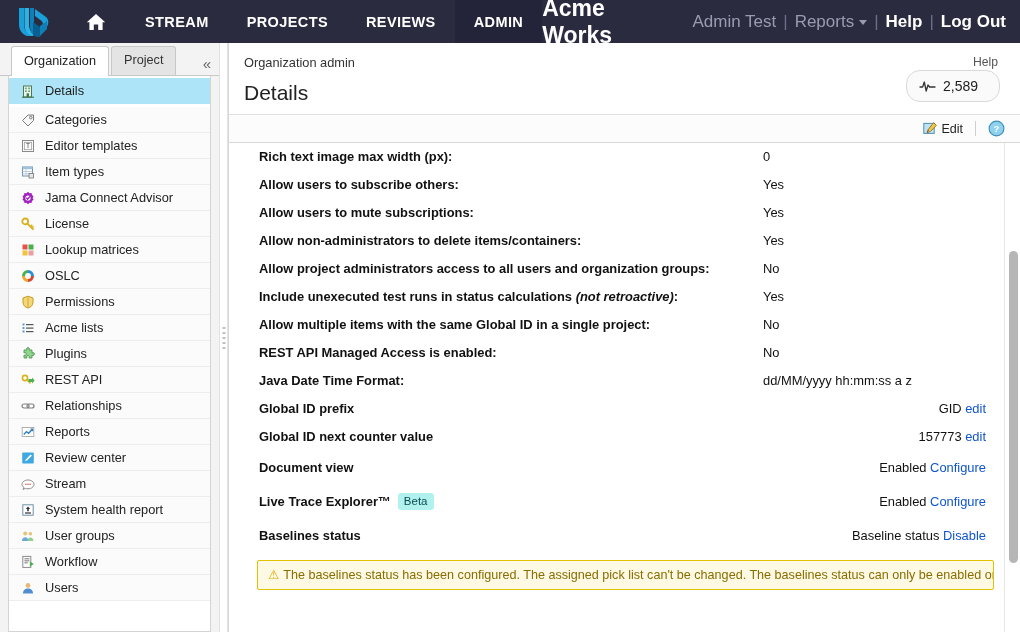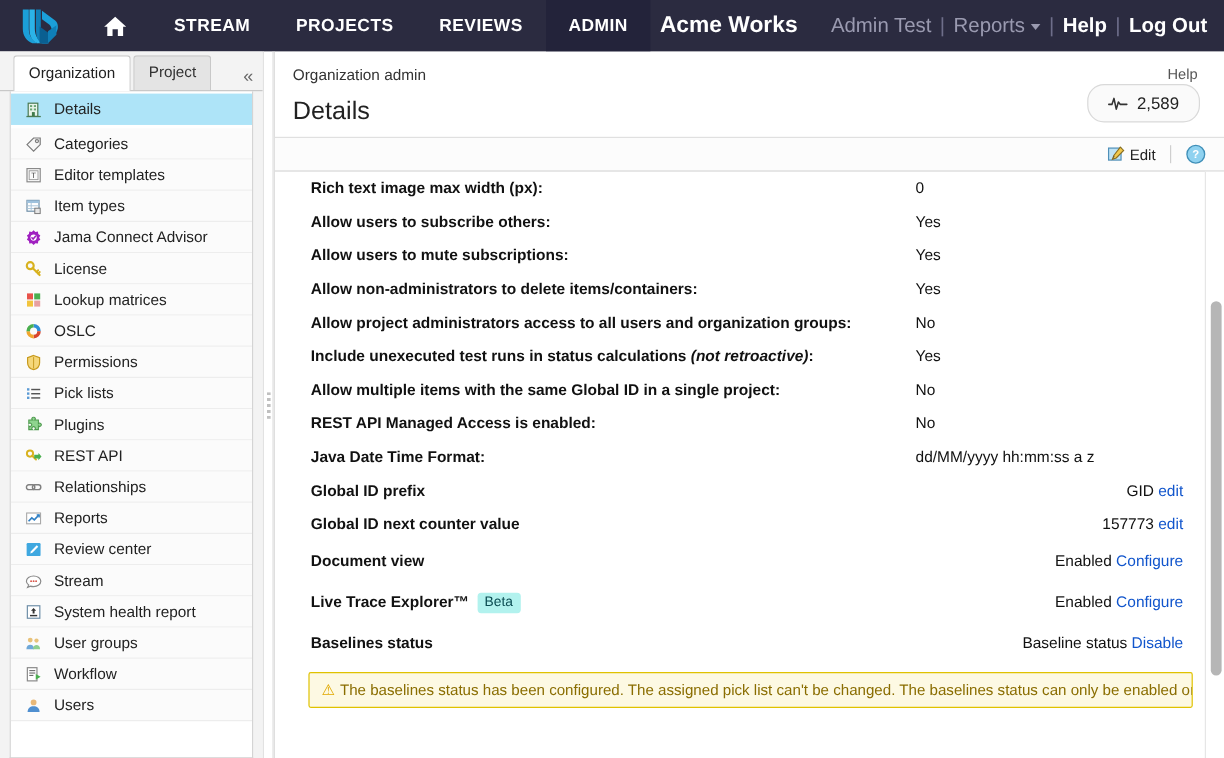--- a/index.html
+++ b/index.html
@@ -45,21 +45,21 @@
     letter-spacing: 0.4px;
     color: #ffffff;
     cursor: pointer;
     flex: 0 0 auto;
   }
   .nav-item.active { background: #23233a; }
 
   .brand {
     flex: 1 1 auto;
     display: flex; align-items: center; justify-content: center;
-    font-size: 19px;
+    font-size: 23px;
     font-weight: bold;
     color: #ffffff;
     padding-right: 20px;
   }
 
   .user-area {
     display: flex; align-items: center;
     padding-right: 14px;
     font-size: 17px;
     gap: 0px;
@@ -225,21 +225,21 @@
     position: absolute;
     right: 20px;
     top: 27px;
     height: 32px;
     min-width: 94px;
     border: 1px solid #d9d9d9;
     border-radius: 14px;
     background: #fafafa;
     display: flex;
     align-items: center;
-    justify-content: center;
+    justify-content: flex-start;
     gap: 7px;
     font-size: 14px;
     color: #222;
     padding: 0 12px;
     cursor: pointer;
   }
 
   .toolbar {
     margin-top: 9px;
     height: 29px;
@@ -532,21 +532,21 @@
         <span class="nav-ico">
           <svg width="14" height="14" viewBox="0 0 14 14">
             <rect x="1.5" y="2.5" width="2" height="2" fill="#5b9bd5"></rect>
             <rect x="1.5" y="6" width="2" height="2" fill="#5b9bd5"></rect>
             <rect x="1.5" y="9.5" width="2" height="2" fill="#5b9bd5"></rect>
             <rect x="5" y="3" width="7.5" height="1.2" fill="#555"></rect>
             <rect x="5" y="6.5" width="7.5" height="1.2" fill="#555"></rect>
             <rect x="5" y="10" width="7.5" height="1.2" fill="#555"></rect>
           </svg>
         </span>
-        <span class="nav-label">Pick lists</span>
+        <span class="nav-label">Acme lists</span>
       </div>
 
       <div class="nav-row">
         <span class="nav-ico">
           <svg width="14" height="14" viewBox="0 0 14 14">
             <path d="M3 3 L6 3 A1.4 1.4 0 1 1 8 3 L11 3 L11 6 A1.4 1.4 0 1 1 11 8 L11 11 L8 11 A1.4 1.4 0 1 0 6 11 L3 11 L3 8 A1.4 1.4 0 1 0 3 6 Z" fill="#8fd48f" stroke="#4f9a4f" stroke-width="0.9"></path>
           </svg>
         </span>
         <span class="nav-label">Plugins</span>
       </div>

